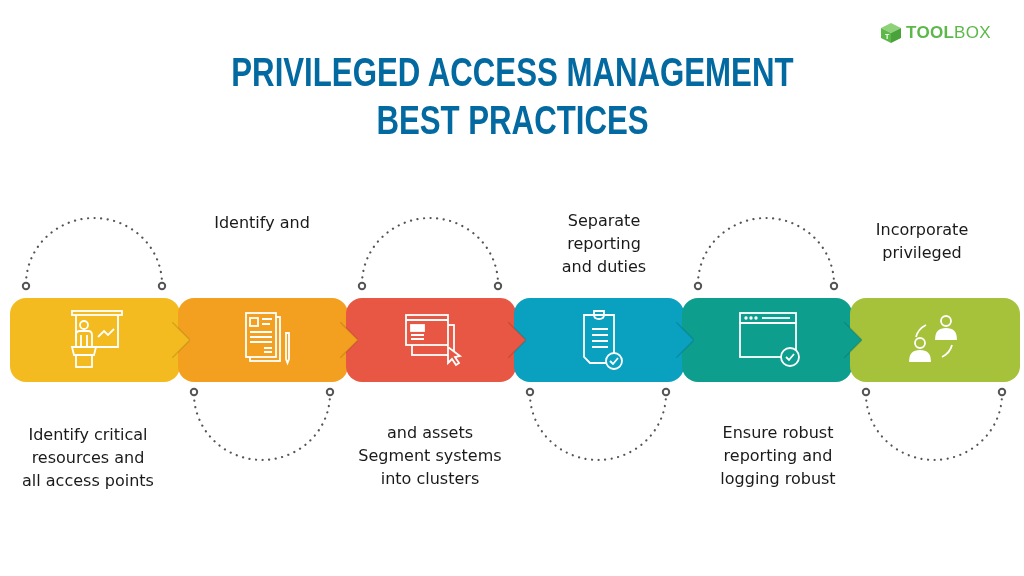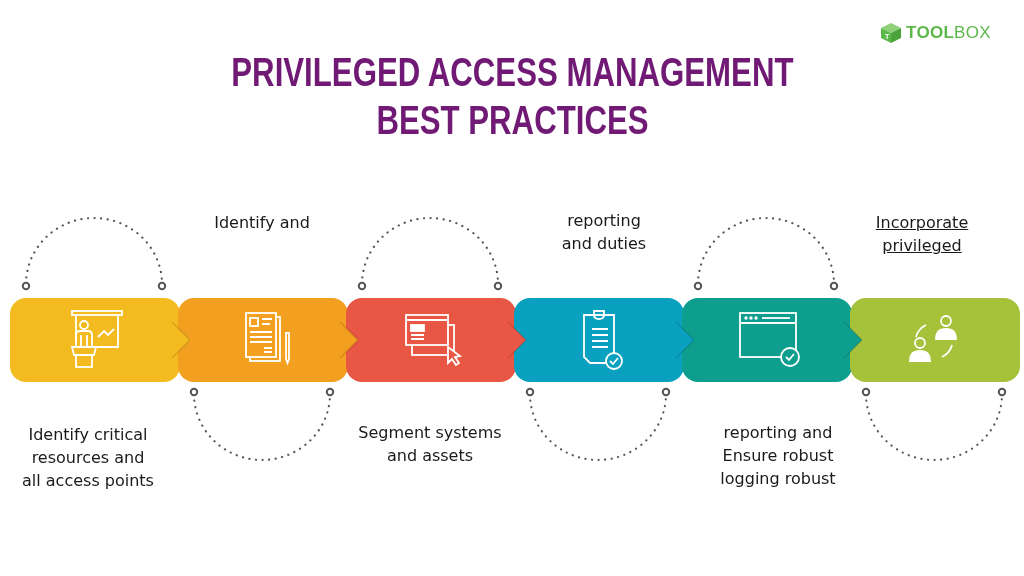--- a/index.html
+++ b/index.html
@@ -1,21 +1,21 @@
 <!DOCTYPE html>
 <html><head>
 <meta charset="utf-8">
 <style>
   * { box-sizing: border-box; margin: 0; padding: 0; }
   body { width: 1024px; height: 576px; background: #ffffff; position: relative; overflow: hidden; font-family: "DejaVu Sans", sans-serif; }
   .logo { position: absolute; left: 880px; top: 22px; display: flex; align-items: center; gap: 4px; }
   .logo-cube { width: 22px; height: 22px; }
   .logo-text { font-family: "Liberation Sans", sans-serif; font-size: 17px; color: #5cb849; letter-spacing: 0.3px; }
   .logo-text b { font-weight: 700; }
-  .title { position: absolute; left: 0; width: 1024px; top: 48px; text-align: center; font-family: "Liberation Sans", sans-serif; font-weight: 700; font-size: 40px; line-height: 48px; color: #701a75; }
+  .title { position: absolute; left: 0; width: 1024px; top: 48px; text-align: center; font-family: "Liberation Sans", sans-serif; font-weight: 700; font-size: 40px; line-height: 48px; color: #0369a1; }
   .title span { display: inline-block; transform: scaleX(0.78); transform-origin: center; }
   .box { position: absolute; top: 298px; height: 84px; width: 170px; border-radius: 16px; display: flex; align-items: center; justify-content: center; }
   .box svg { width: 70px; height: 66px; }
   .arrow { position: absolute; top: 322px; width: 18px; height: 36px; z-index: 5; }
   .label { position: absolute; width: 200px; text-align: center; font-size: 16px; line-height: 23px; color: #1a1a1a; font-family: "DejaVu Sans", sans-serif; }
   .arc { position: absolute; }
 </style>
 </head>
 <body>
 
@@ -152,28 +152,30 @@
 
 <div class="label" style="left:-12px; top:423px;">
   <div>Identify critical</div>
     <div>resources and</div>
     <div>all access points</div>
 </div>
 <div class="label" style="left:162px; top:211px;">
   <div>Identify and</div>
 </div>
 <div class="label" style="left:330px; top:421px;">
-  <div>Segment systems</div>
-    <div>and assets</div>
+  <div>and assets</div>
+    <div>Segment systems</div>
+    <div>into clusters</div>
 </div>
 <div class="label" style="left:504px; top:209px;">
+  <div>Separate</div>
     <div>reporting</div>
     <div>and duties</div>
 </div>
 <div class="label" style="left:678px; top:421px;">
-  <div>reporting and</div>
-    <div>Ensure robust</div>
+  <div>Ensure robust</div>
+    <div>reporting and</div>
     <div>logging robust</div>
 </div>
-<div class="label" style="left:822px; top:211px;text-decoration:underline;">
+<div class="label" style="left:822px; top:218px;">
   <div>Incorporate</div>
     <div>privileged</div>
 </div>
 
 </body></html>

